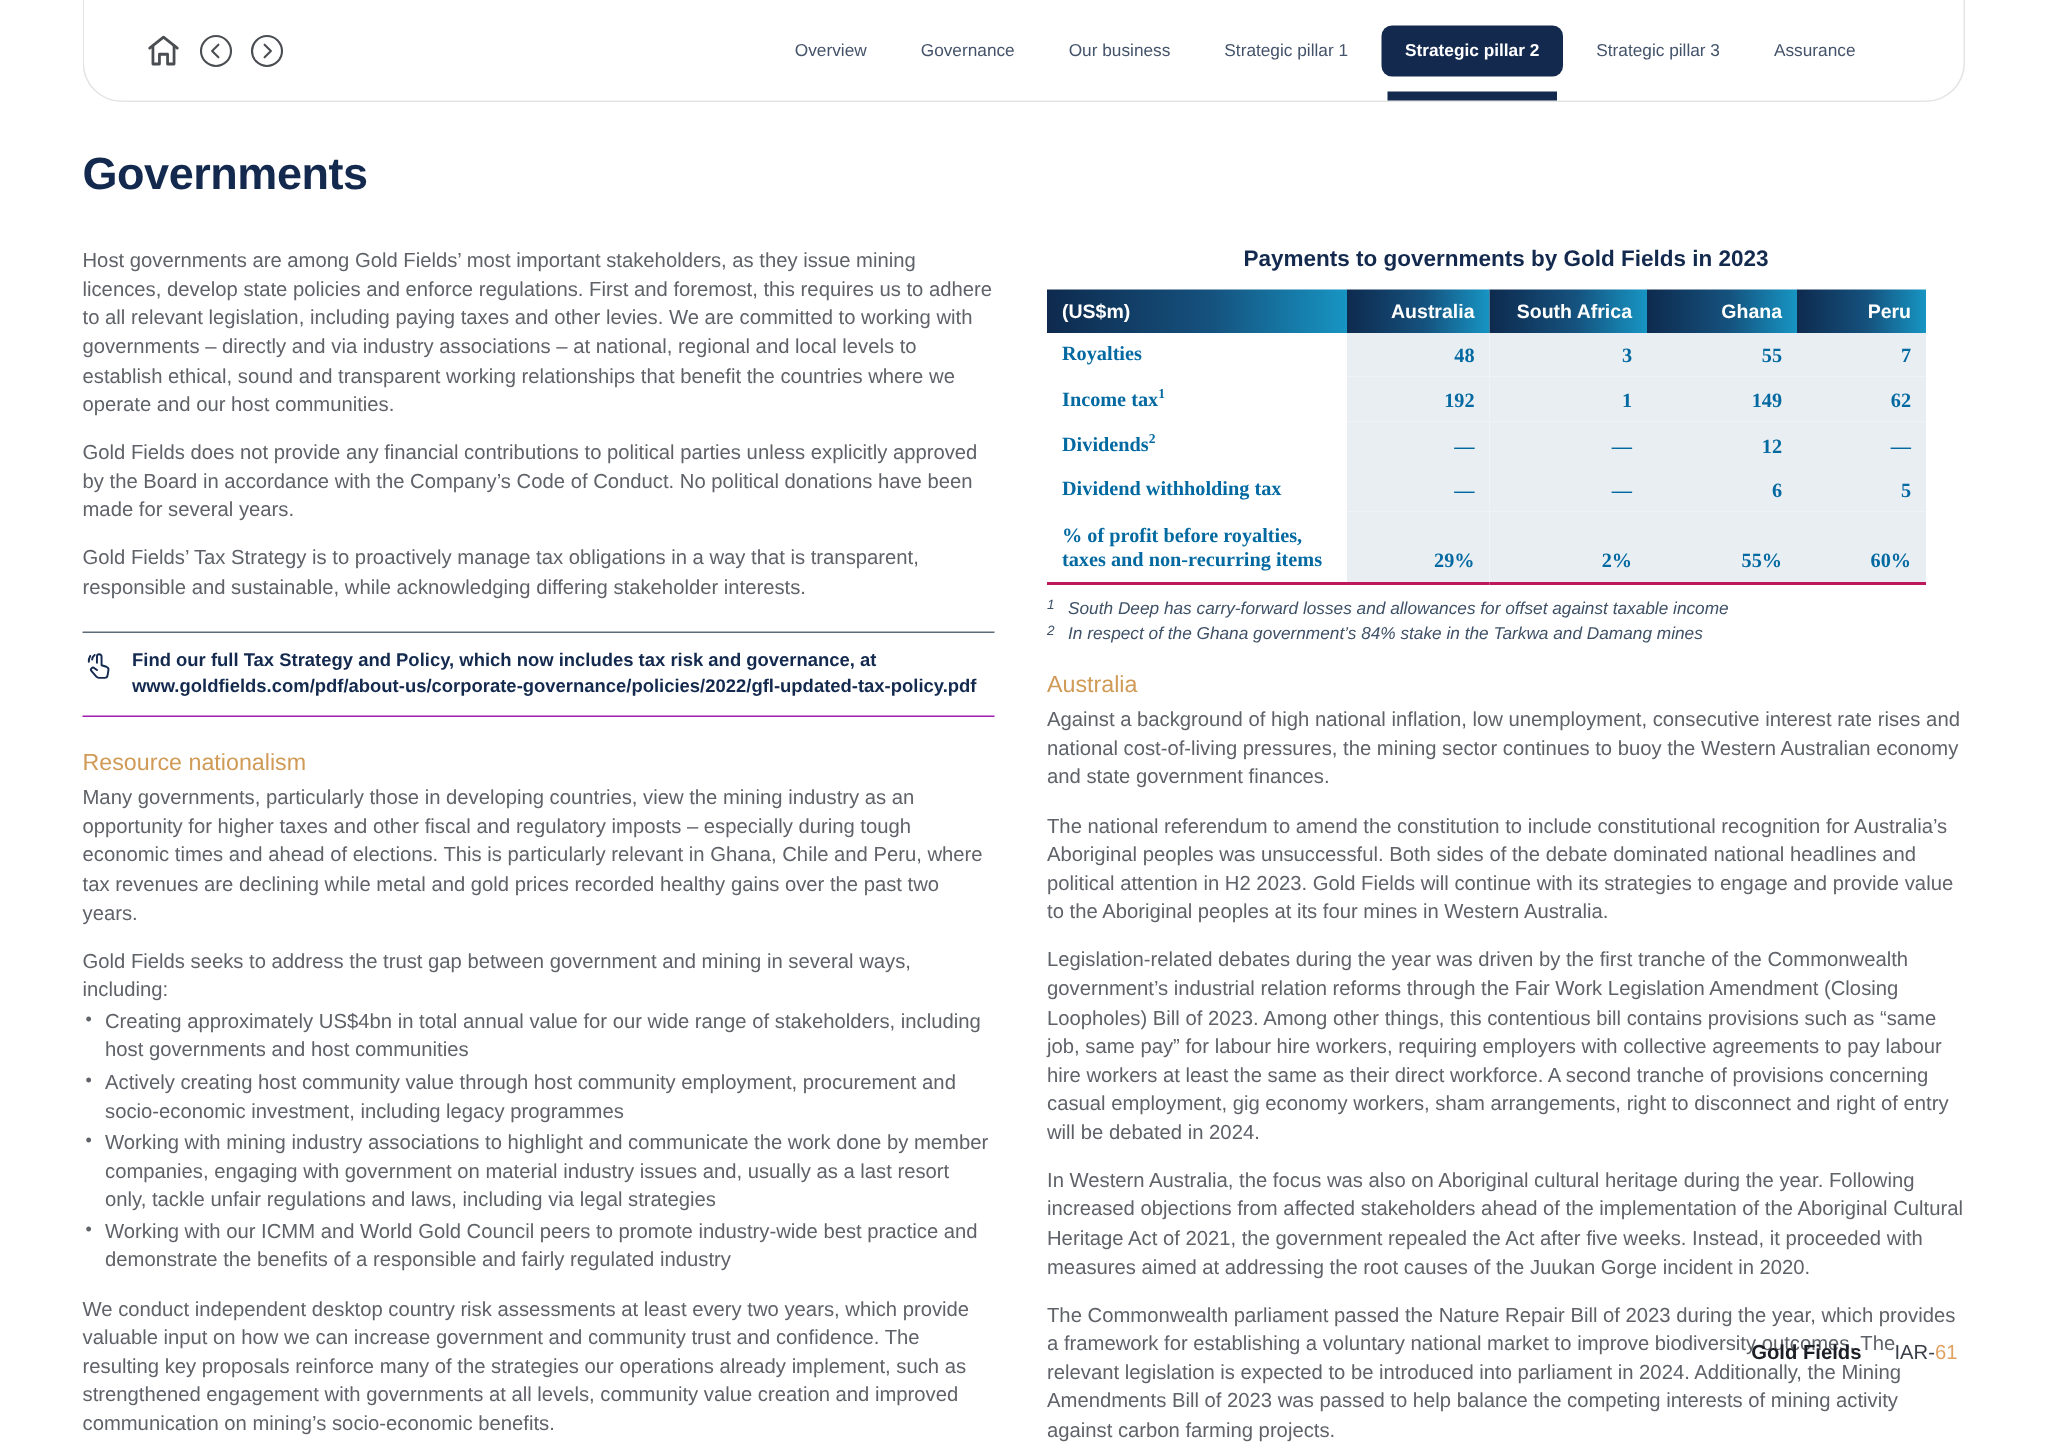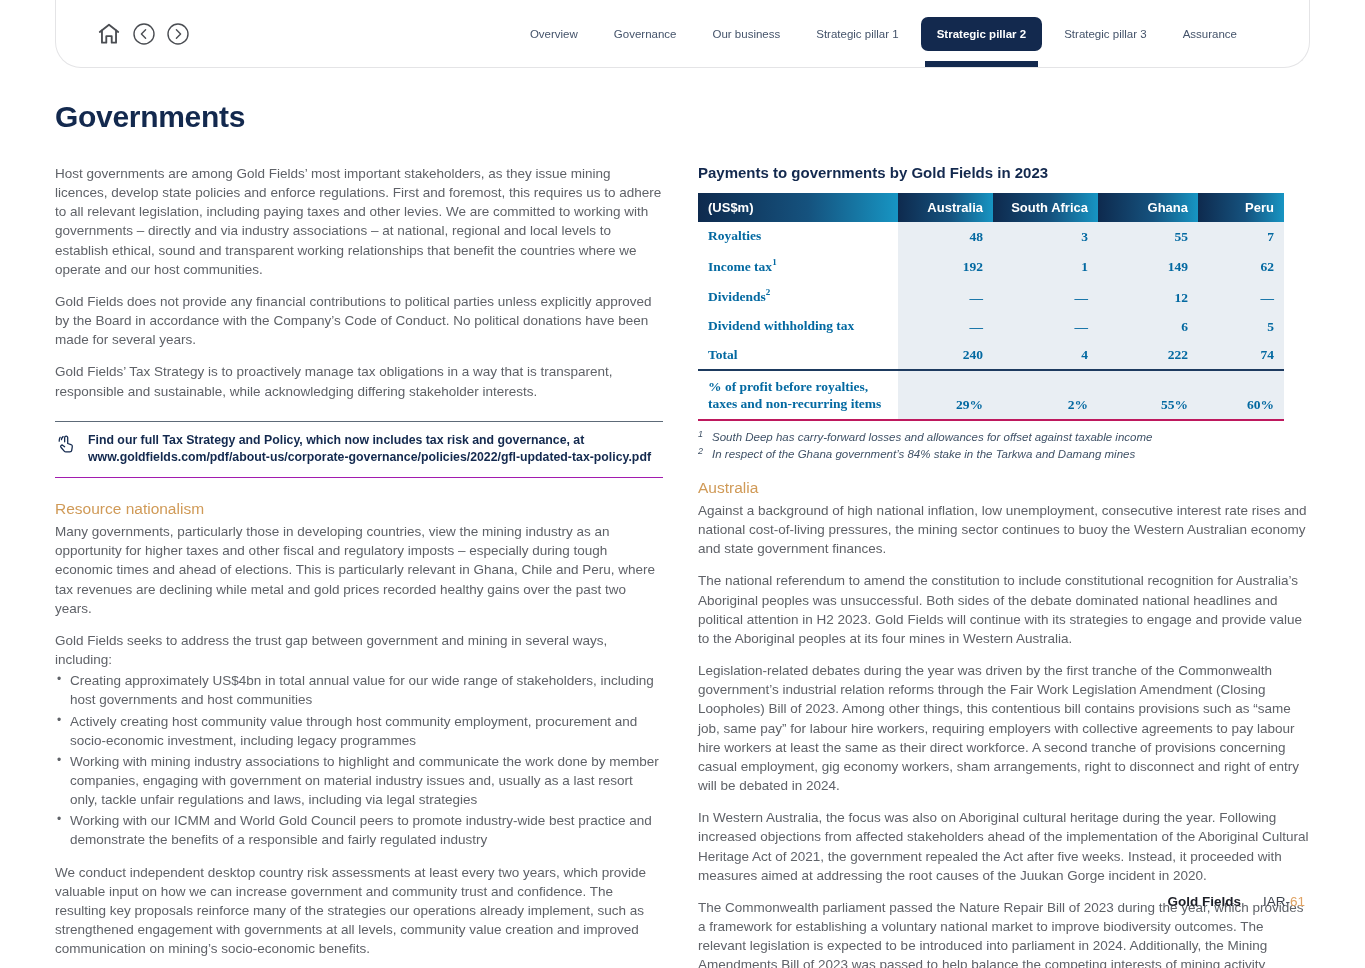--- a/index.html
+++ b/index.html
@@ -74,21 +74,21 @@
   ul.bullets li {
     position:relative;
     font-size:13.5px; line-height:1.42; color:#5f6268;
     padding-left:15px; margin-top:2px;
   }
   ul.bullets li::before {
     content:"•"; position:absolute; left:2px; top:0; color:#5f6268; font-size:12px;
   }
 
   
-  .table-title { font-size:15px; font-weight:bold; color:#13294e; margin-bottom:12px; }
+  .table-title { font-size:15px; font-weight:bold; color:#13294e; margin-bottom:12px;text-align:center; }
   table.gov-table { border-collapse:collapse; width:586px; table-layout:fixed; }
   table.gov-table col.c-label { width:200px; }
   table.gov-table col.c1 { width:95px; }
   table.gov-table col.c2 { width:105px; }
   table.gov-table col.c3 { width:100px; }
   table.gov-table col.c4 { width:86px; }
   .gov-table thead th {
     background:linear-gradient(90deg,#0e2a4e 0%,#15527e 55%,#1795c3 100%);
     color:#ffffff; font-size:13px; font-weight:bold;
     padding:7px 10px; text-align:right; white-space:nowrap;
@@ -239,27 +239,20 @@
           <td class="num">12</td>
           <td class="num">—</td>
         </tr>
         <tr>
           <td class="lbl"><span>Dividend withholding tax</span></td>
           <td class="num">—</td>
           <td class="num">—</td>
           <td class="num">6</td>
           <td class="num">5</td>
         </tr>
-        <tr class="total-row">
-          <td class="lbl"><span>Total</span></td>
-          <td class="num">240</td>
-          <td class="num">4</td>
-          <td class="num">222</td>
-          <td class="num">74</td>
-        </tr>
         <tr class="pct-row">
           <td class="lbl"><span>% of profit before royalties, taxes and non-recurring items</span></td>
           <td class="num">29%</td>
           <td class="num">2%</td>
           <td class="num">55%</td>
           <td class="num">60%</td>
         </tr>
       </tbody>
     </table>
 

